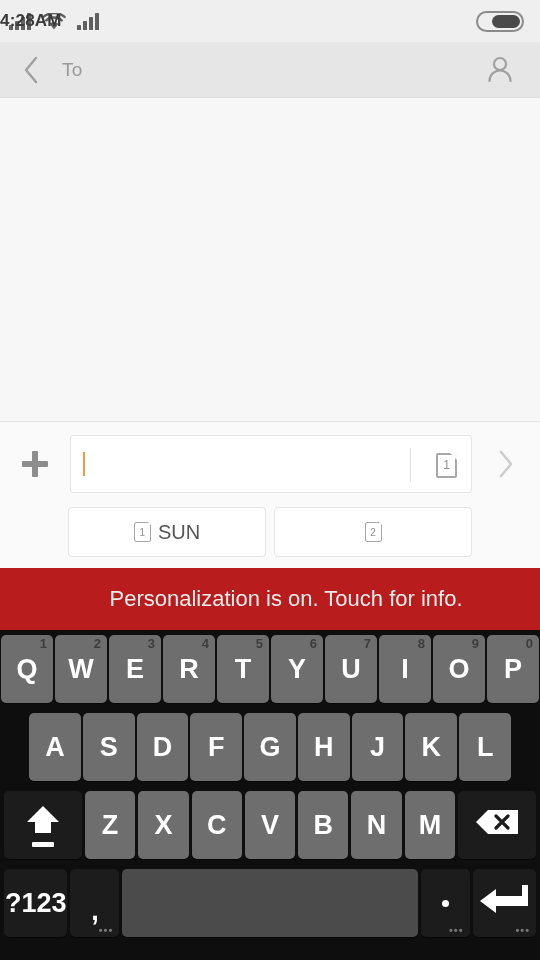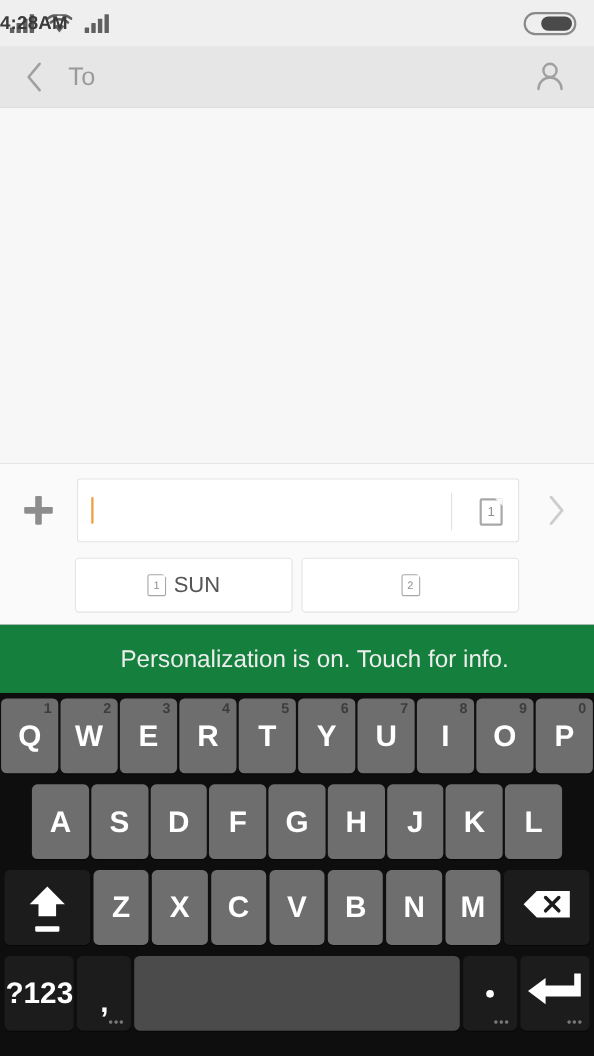--- a/index.html
+++ b/index.html
@@ -42,21 +42,21 @@
   }
 
   
   .navbar {
     position:absolute; top:42px; left:0; width:540px; height:56px;
     background:#e6e6e6;
     display:flex; align-items:center;
     border-bottom:1px solid #dcdcdc;
   }
   .nav-back { width:62px; height:56px; display:flex; align-items:center; justify-content:center; }
-  .nav-title { font-size:23px; color:#9a9a9a; letter-spacing:0.3px; }
+  .nav-title { font-size:19px; color:#9a9a9a; letter-spacing:0.3px; }
   .nav-contact { position:absolute; right:16px; top:0; height:56px; width:48px;
                  display:flex; align-items:center; justify-content:center; }
 
   
   .body-area {
     position:absolute; top:99px; left:0; width:540px; height:323px;
     background:#f7f7f7; border-bottom:1px solid #e2e2e2;
   }
 
   
@@ -106,21 +106,21 @@
   .sim-btn .sim-badge { width:17px; height:20px; font-size:10px; border-width:1.5px; }
   .sim-btn .sim-badge::after { border-top-color:#ffffff; border-top-width:5px; border-left-width:5px; }
 
   
   .keyboard {
     position:absolute; top:568px; left:0; width:540px; height:392px;
     background:#0e0e0e;
   }
   .suggestion {
     height:62px; display:flex; align-items:center; justify-content:center;
-    background:#15803d; color:#ededed; font-size:22px;padding-left:32px;
+    background:#b91c1c; color:#ededed; font-size:22px;padding-left:32px;
   }
   .krow { position:relative; display:flex; height:78px; align-items:center; }
   .krow.r1 { padding:0 1px; gap:2px; }
   .krow.r2 { padding:0 29px; gap:2px; }
   .krow.r3 { padding:0 4px; gap:3px; }
   .krow.r4 { padding:0 4px; gap:3px; }
 
   .key {
     flex:1; height:68px; background:#6e6e6e; border-radius:5px;
     position:relative; display:flex; align-items:center; justify-content:center;

